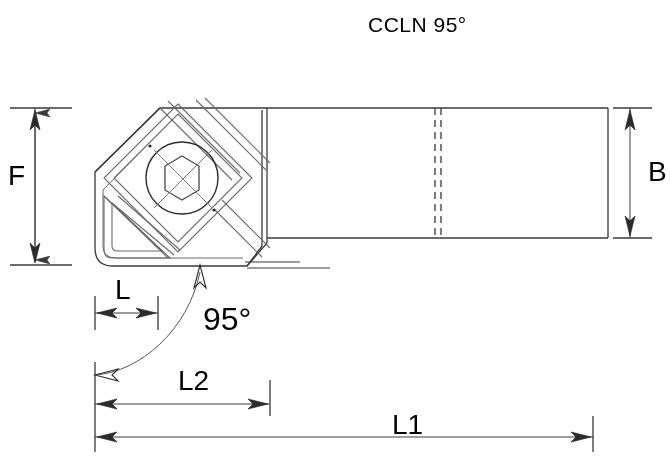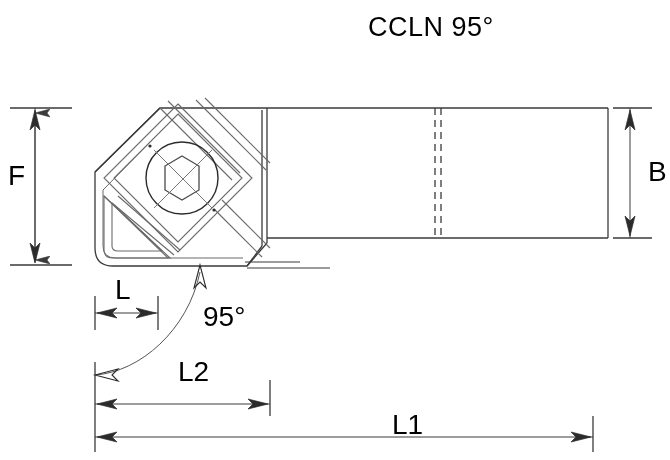--- a/index.html
+++ b/index.html
@@ -24,28 +24,28 @@
   .lbl {
     position: absolute;
     color: #000000;
     font-family: "Liberation Sans", sans-serif;
     font-weight: 400;
     white-space: nowrap;
     line-height: 1;
     user-select: none;
   }
   .title-lbl {
-    font-size: 27px;
+    font-size: 21px;
     letter-spacing: 0.5px;
   }
   .dim-lbl {
     font-size: 28px;
   }
   .ang-lbl {
-    font-size: 28px;
+    font-size: 32px;
   }
 </style>
 </head>
 <body>
 
 <svg id="drawing" viewBox="0 0 670 460" xmlns="http://www.w3.org/2000/svg">
 
   <defs>
 
     <marker id="arrR" markerWidth="16" markerHeight="9" refX="15" refY="4.5" orient="auto" markerUnits="userSpaceOnUse">
@@ -190,15 +190,15 @@
 <div class="lbl title-lbl" style="left:368px; top:14px;">CCLN 95°</div>
 
 <div class="lbl dim-lbl" style="left:8px; top:162px;">F</div>
 
 <div class="lbl dim-lbl" style="left:648px; top:158px;">B</div>
 
 <div class="lbl dim-lbl" style="left:115px; top:276px;">L</div>
 
 <div class="lbl ang-lbl" style="left:203px; top:303px;">95°</div>
 
-<div class="lbl dim-lbl" style="left:178px; top:358px;">L2</div>
+<div class="lbl dim-lbl" style="left:178px; top:367px;">L2</div>
 
 <div class="lbl dim-lbl" style="left:392px; top:411px;">L1</div>
 
 </body></html>

